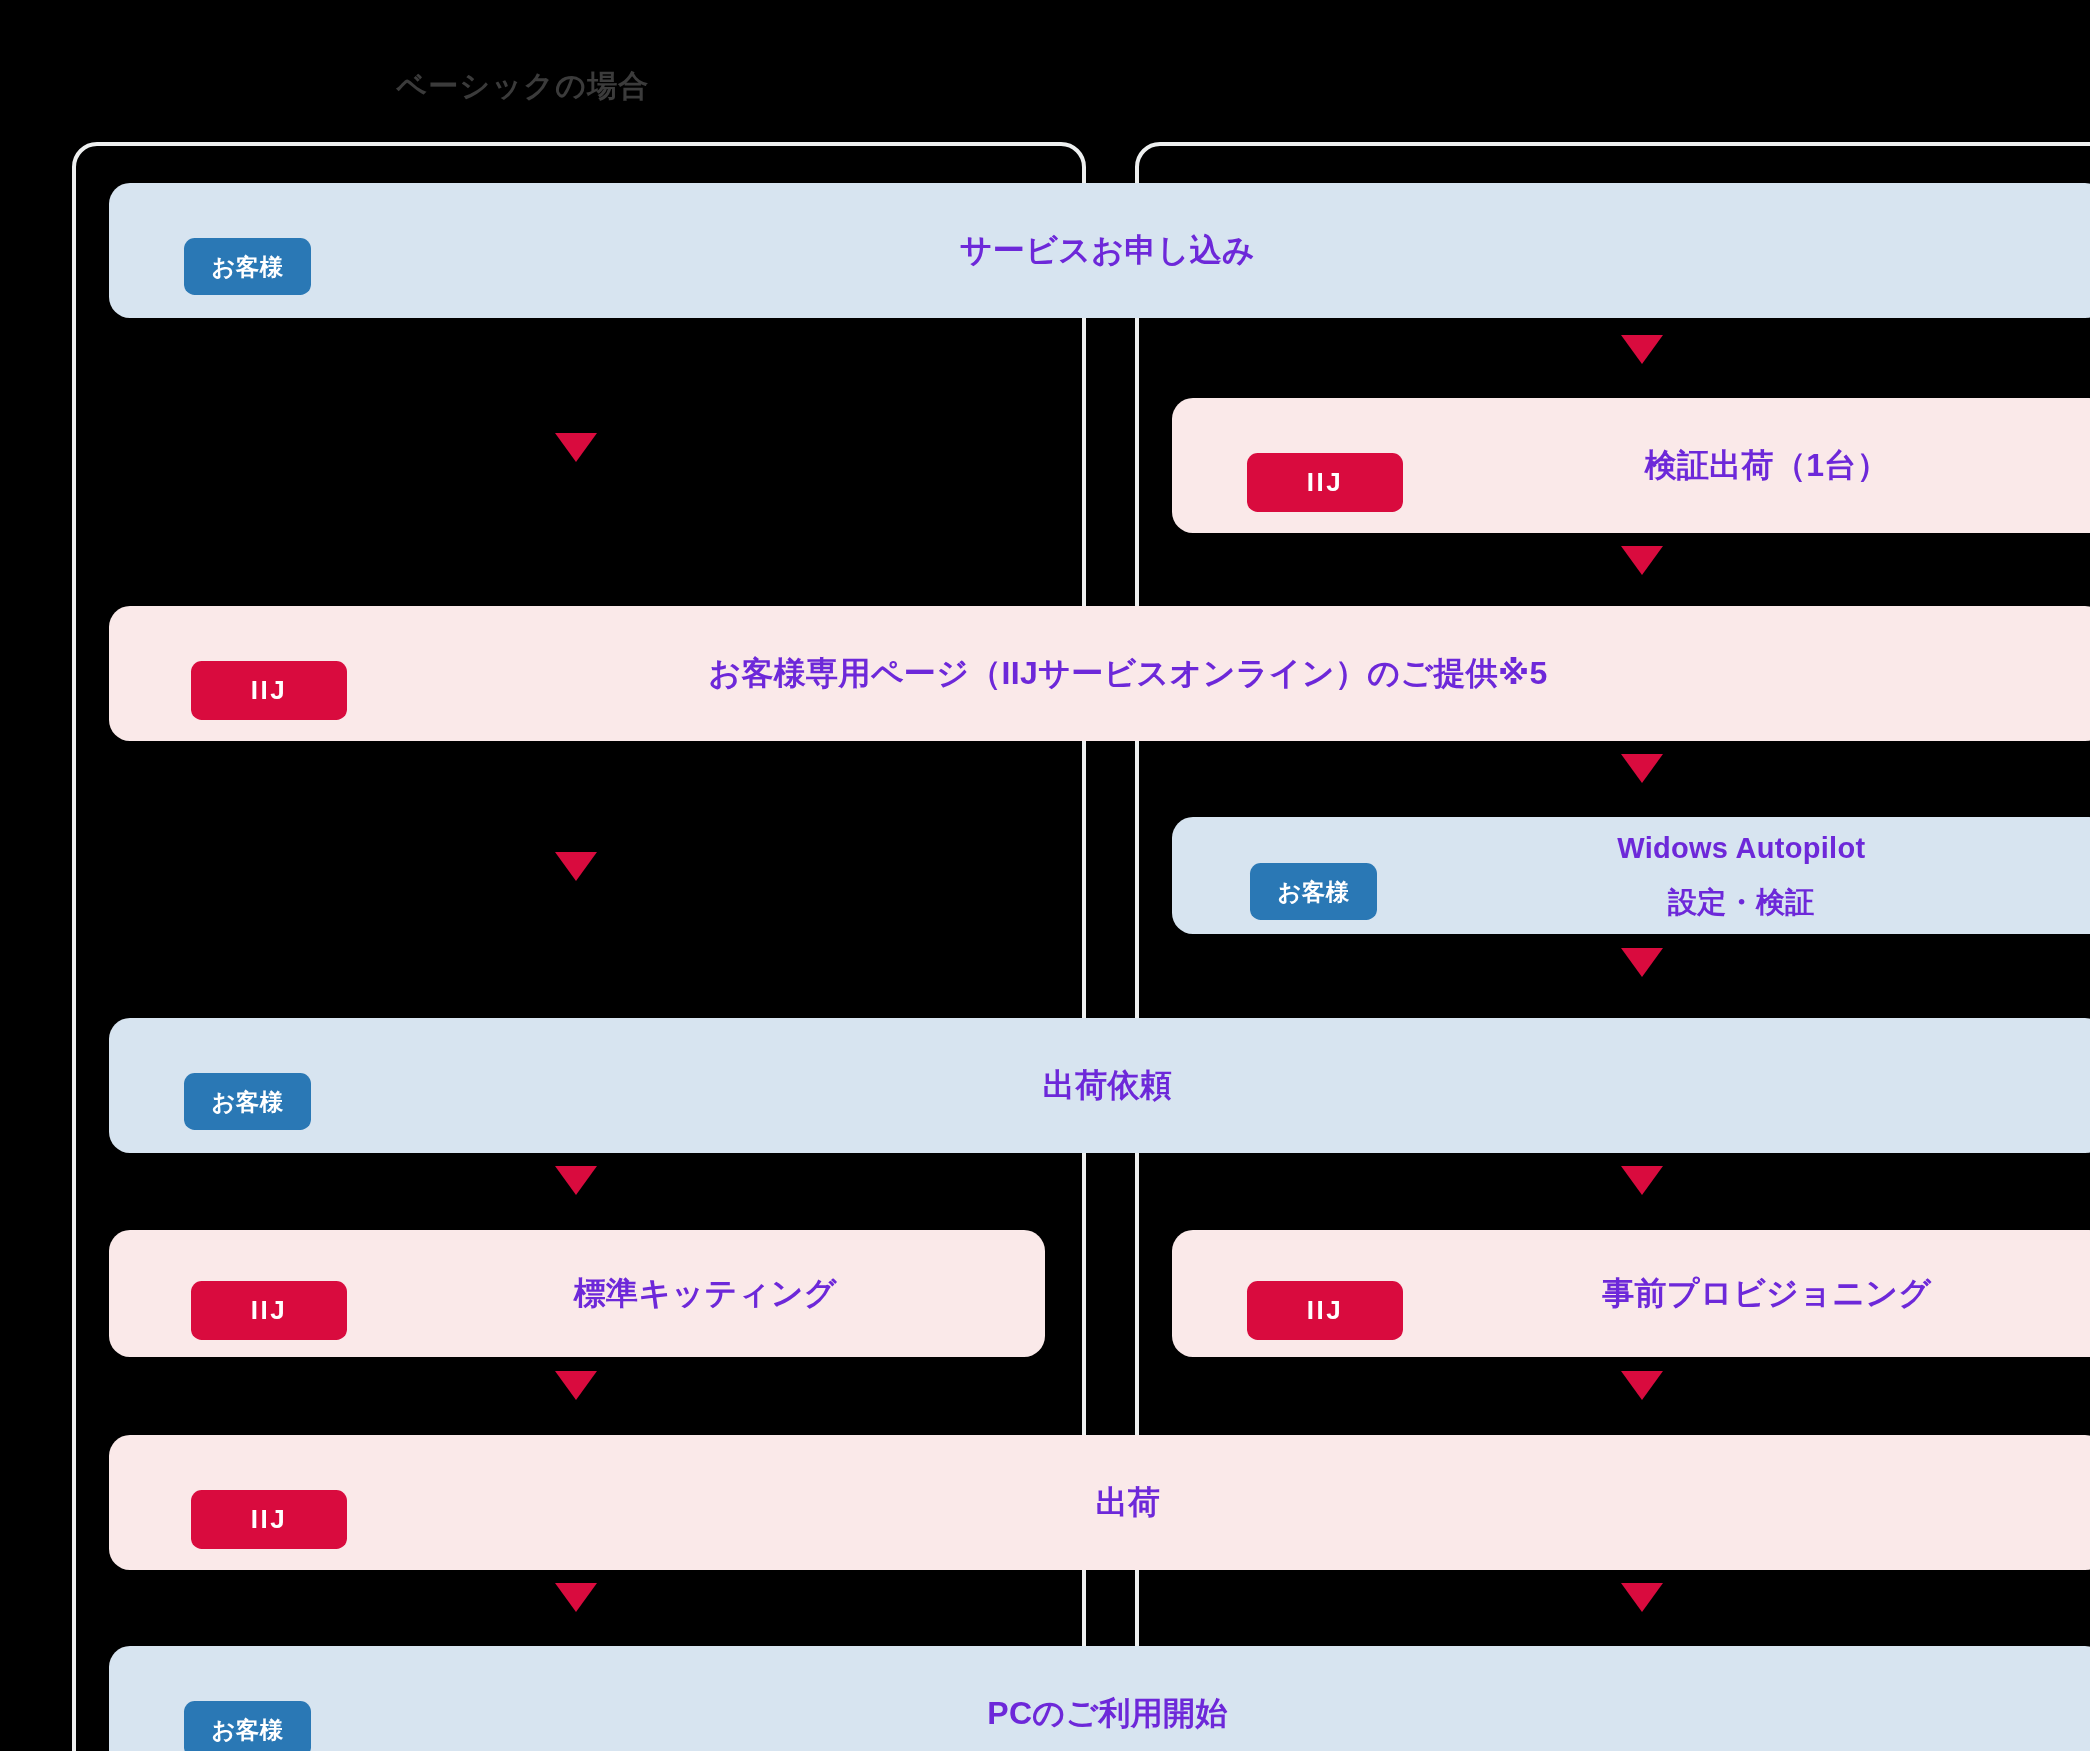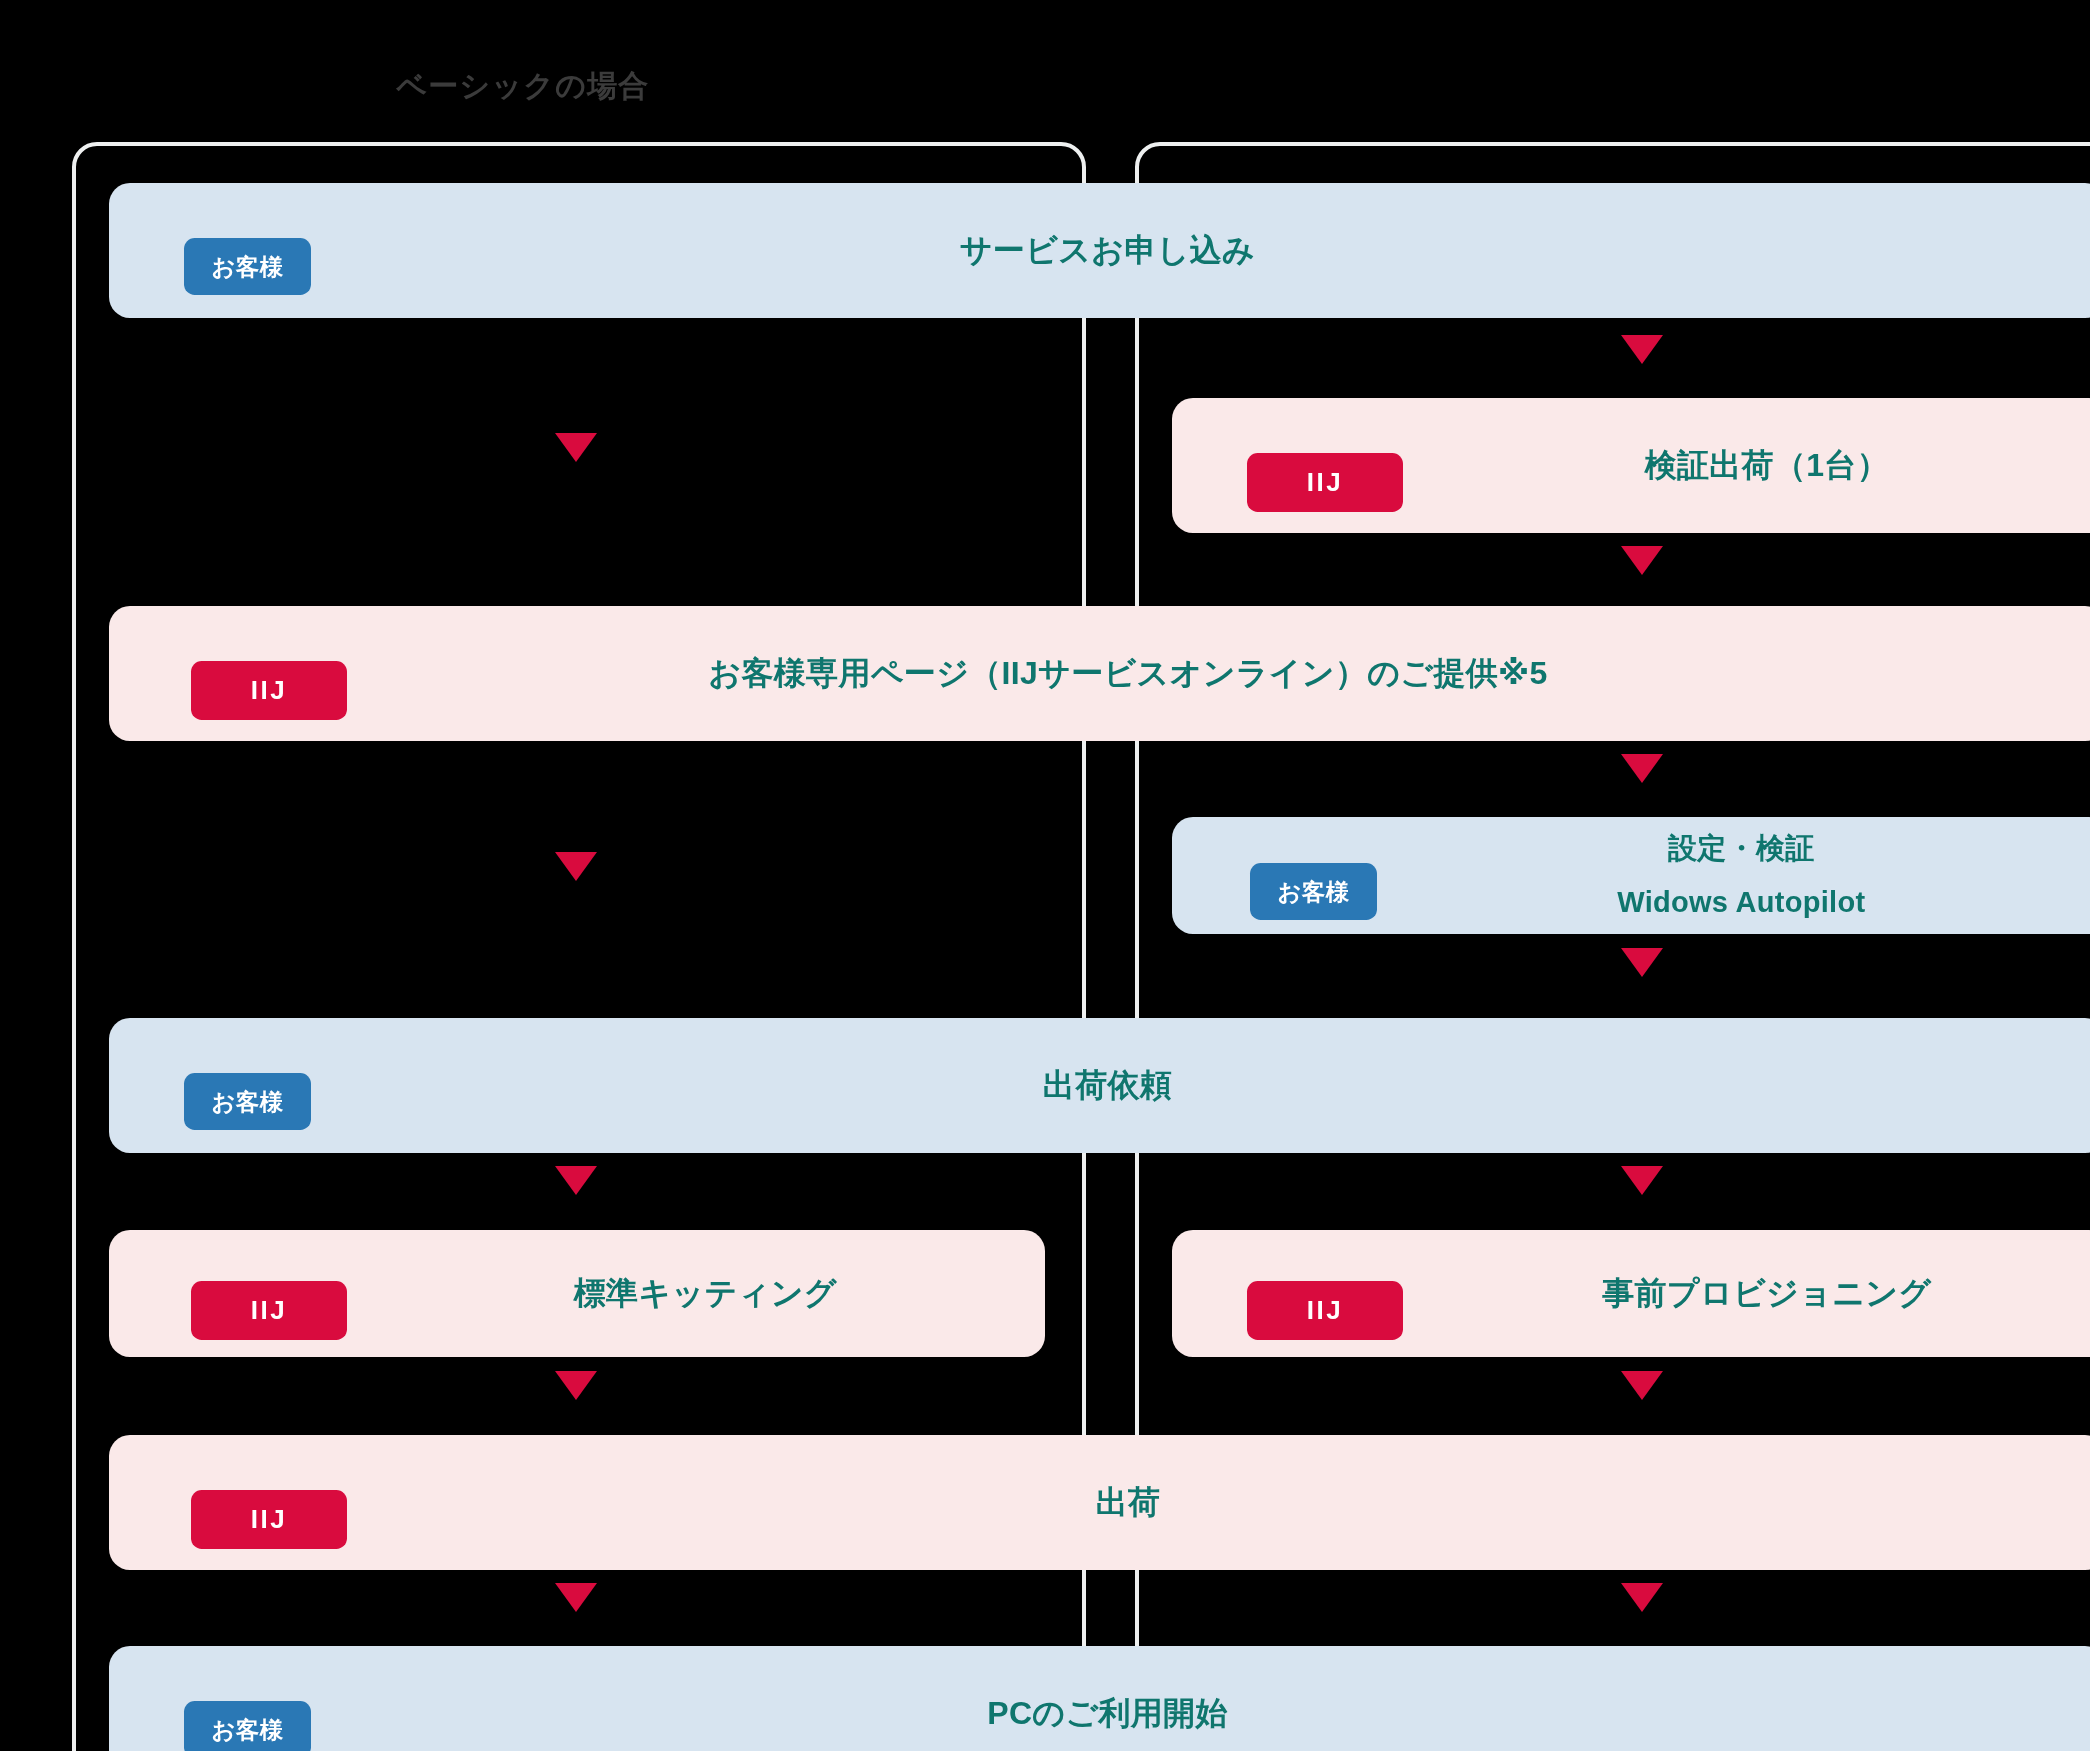--- a/index.html
+++ b/index.html
@@ -57,21 +57,21 @@
   }
   .badge.iij {
     background: #d90b3e;
     font-size: 26px;
     letter-spacing: 0.10em;
   }
 
   .step-label {
     width: 100%;
     text-align: center;
-    color: #0f766e;
+    color: #6d28d9;
     font-weight: 700;
     font-size: 32px;
     line-height: 1.28;
     letter-spacing: 0.01em;
     padding: 0 23.4px;
   }
   .step-label .ln { display: block; }
 
   
   .arrow {
@@ -119,22 +119,22 @@
     </div>
   </div>
 
   <div class="arrow" style="left:491px; top:788px;"></div>
 
   <div class="arrow" style="left:1557px; top:690px;"></div>
 
   <div class="step cust" style="left:1108px; top:753px; width:938px; height:117px;">
     <div class="badge cust" style="left:62px; top:30px; width:127px; height:57px;">お客様</div>
     <div class="step-label" style="padding-left:224px; font-size:29px; line-height:1.3;">
+      <span class="ln">Widows Autopilot</span>
       <span class="ln">設定・検証</span>
-      <span class="ln">Widows Autopilot</span>
     </div>
   </div>
 
   <div class="arrow" style="left:1557px; top:884px;"></div>
 
   <div class="step cust" style="left:45px; top:954px; width:1997px; height:135px;">
     <div class="badge cust" style="left:59px; top:39px; width:127px; height:57px;">お客様</div>
     <div class="step-label">
       <span class="ln">出荷依頼</span>
     </div>

